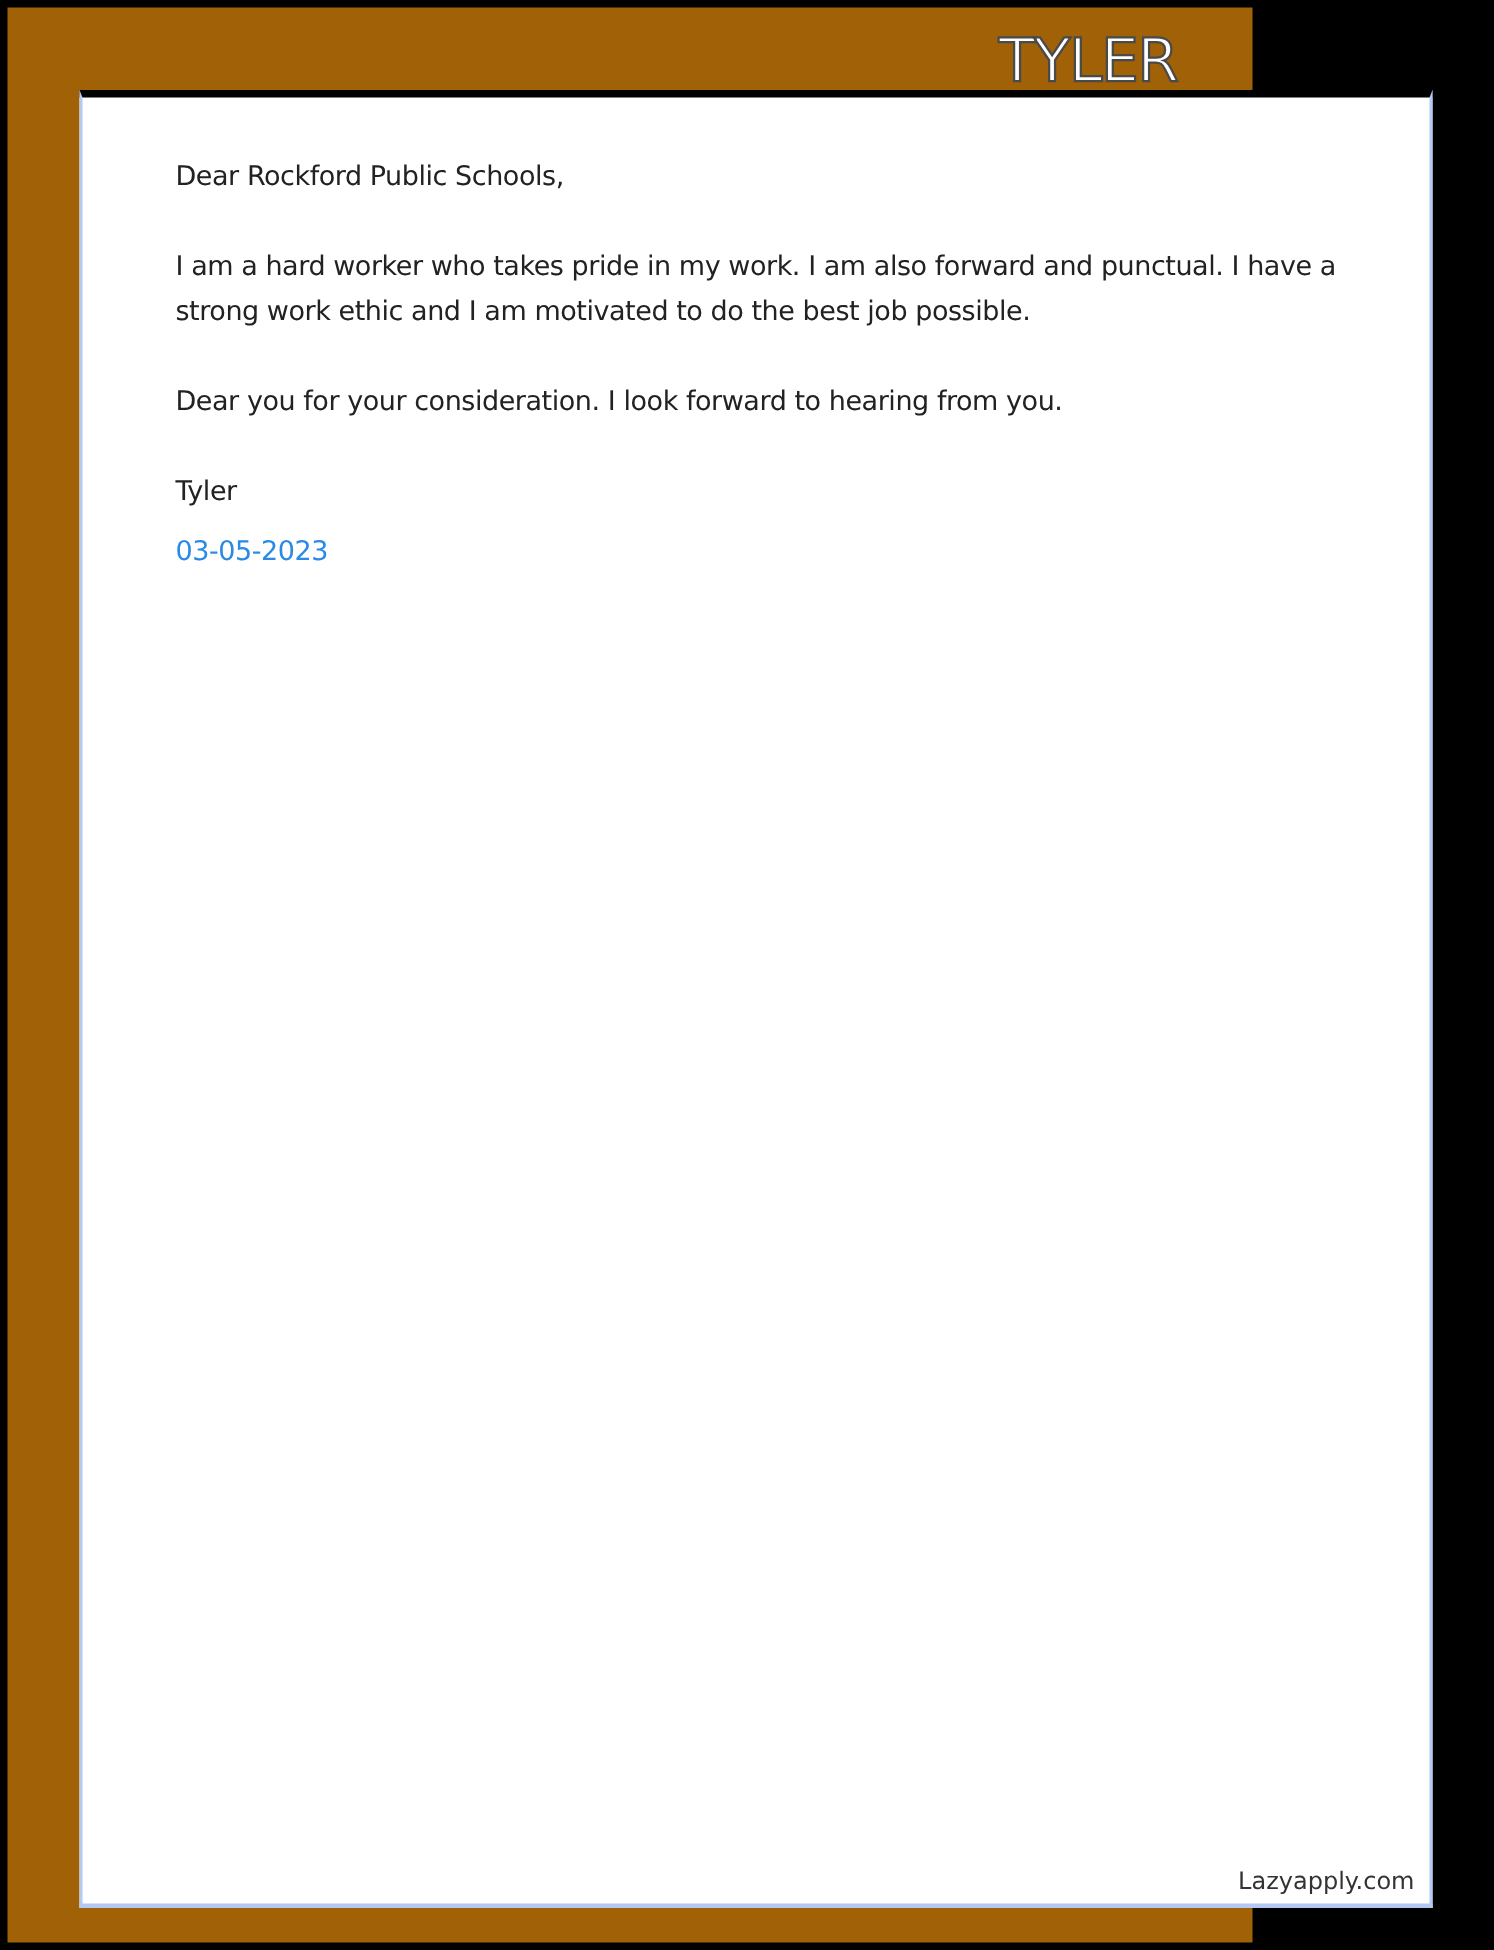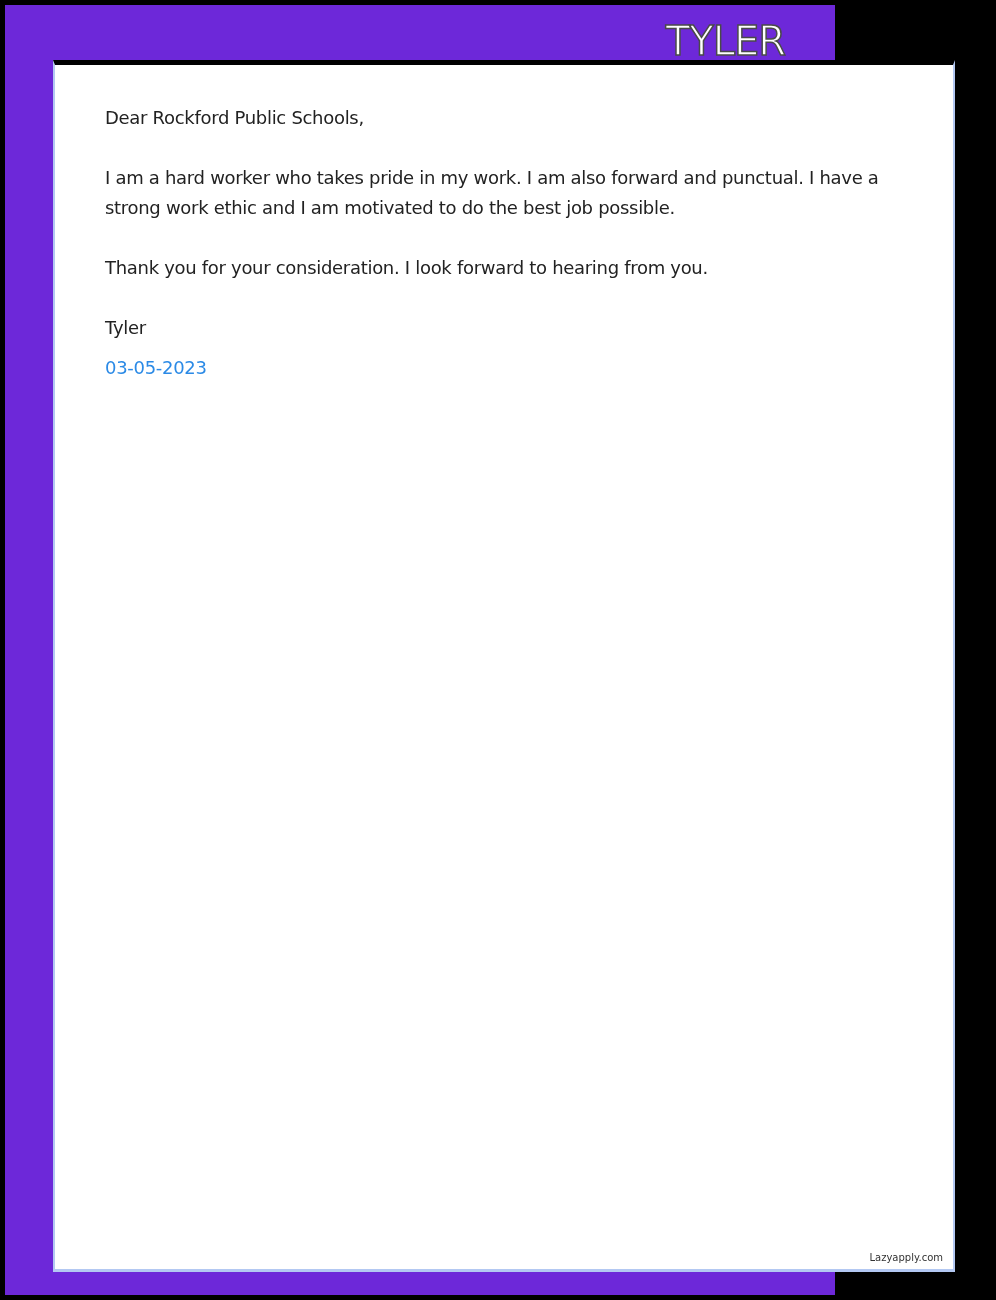--- a/index.html
+++ b/index.html
@@ -1,33 +1,33 @@
 <!DOCTYPE html>
 <html><head>
 <meta charset="utf-8">
 <style>
   html, body { margin:0; padding:0; }
   body { width:996px; height:1300px; background:#000; position:relative; overflow:hidden; font-family:"DejaVu Sans", sans-serif; }
-  .frame { position:absolute; left:5px; top:5px; width:830px; height:1290px; background:#6d28d9; }
+  .frame { position:absolute; left:5px; top:5px; width:830px; height:1290px; background:#a16207; }
   .brand { position:absolute; right:50px; top:14px; font-size:40px; line-height:44px; color:#fff; -webkit-text-stroke:1.5px #4a4a4a; font-family:"DejaVu Sans", sans-serif; letter-spacing:-1px; }
   .page { position:absolute; left:48px; top:55px; width:898px; height:1204px; background:#fff; border-top:5px solid #000; border-left:2px solid #b3c8f2; border-right:2px solid #b3c8f2; border-bottom:3px solid #b3c8f2; box-sizing:content-box; }
   .letter { position:absolute; left:50px; top:38px; width:790px; font-size:18px; line-height:30px; color:#222; letter-spacing:-0.3px; }
-  .letter p { margin:0 0 30px 0; }
+  .letter p { margin:0 0 30px 12px; }
   .letter .sig { margin-bottom:10px; }
   .date { color:#2b8ae6; }
-  .footer { position:absolute; right:10px; bottom:6px; font-size:10px; color:#333; }
+  .footer { position:absolute; right:10px; bottom:6px; font-size:16px; color:#333; }
 </style>
 </head>
 <body>
 
 <div class="frame">
   <div class="brand">TYLER</div>
   <div class="page">
     <div class="letter">
       <p>Dear Rockford Public Schools,</p>
       <p>I am a hard worker who takes pride in my work. I am also forward and punctual. I have a strong work ethic and I am motivated to do the best job possible.</p>
-      <p>Thank you for your consideration. I look forward to hearing from you.</p>
+      <p>Dear you for your consideration. I look forward to hearing from you.</p>
       <p class="sig">Tyler</p>
       <p class="date">03-05-2023</p>
     </div>
     <div class="footer">Lazyapply.com</div>
   </div>
 </div>
 
 </body></html>

